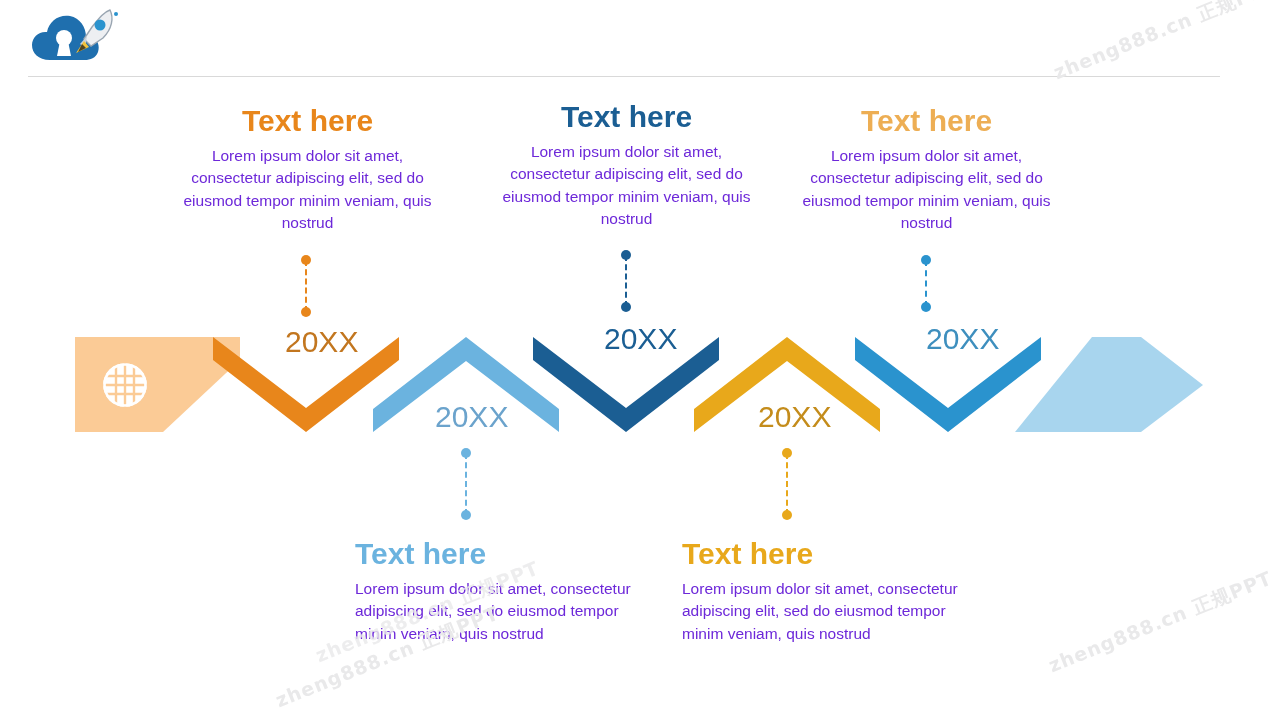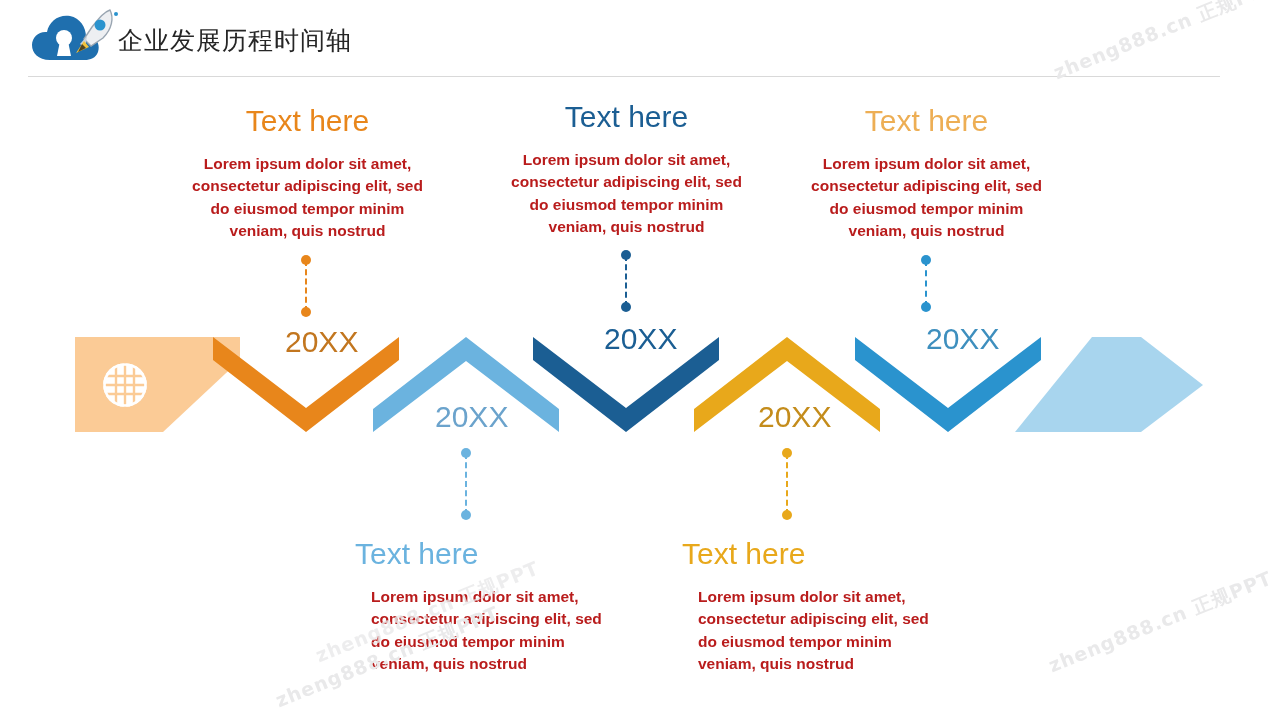--- a/index.html
+++ b/index.html
@@ -47,31 +47,30 @@
     height: 1px;
     background: #d9d9d9;
   }
 
   
   .tblock {
     position: absolute;
   }
   .tblock .heading {
     font-size: 30px;
-    font-weight: normal;
+    font-weight: bold;
     line-height: 1.1;
     margin: 0 0 8px 0;
     white-space: nowrap;
   }
   .tblock .body {
     font-size: 15.5px;
     line-height: 1.45;
-    color: #b91c1c;
-    margin: 16px;
-    font-weight: bold;
+    color: #6d28d9;
+    margin: 0;
   }
   .tblock.center { text-align: center; }
   .tblock.left   { text-align: left; }
 
   
   .conn {
     position: absolute;
     width: 10px;
   }
   .conn .line {
@@ -141,21 +140,20 @@
 
       <path d="M59 28 L52 36 L57 40 Z" fill="#C7D0D9"></path>
 
       <path d="M56 33 L48 45 L61 39 Z" fill="#F2C33D"></path>
       <path d="M54 36 L50 44 L58 40 Z" fill="#1A1A1A" opacity="0.75"></path>
 
       <circle cx="88" cy="6" r="2" fill="#2A93CE"></circle>
     </svg>
   </span>
 
-  <div class="page-title">企业发展历程时间轴</div>
   <div class="header-rule"></div>
 </div>
 
 <div class="tblock center" id="blk-top-1" style="left:170px; top:104px; width:275px;">
   <div class="heading" style="color: rgb(232, 134, 27);">Text here</div>
   <div class="body">Lorem ipsum dolor sit amet, consectetur adipiscing elit, sed do eiusmod tempor minim veniam, quis nostrud</div>
 </div>
 
 <div class="tblock center" id="blk-top-2" style="left:490px; top:100px; width:273px;">
   <div class="heading" style="color: rgb(27, 94, 147);">Text here</div>

